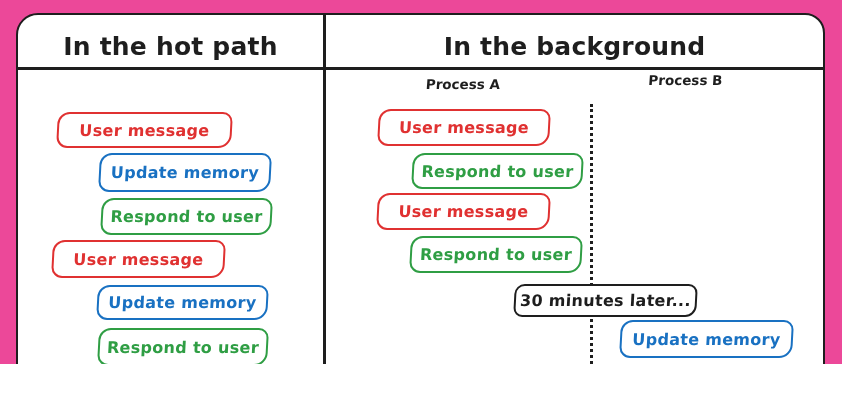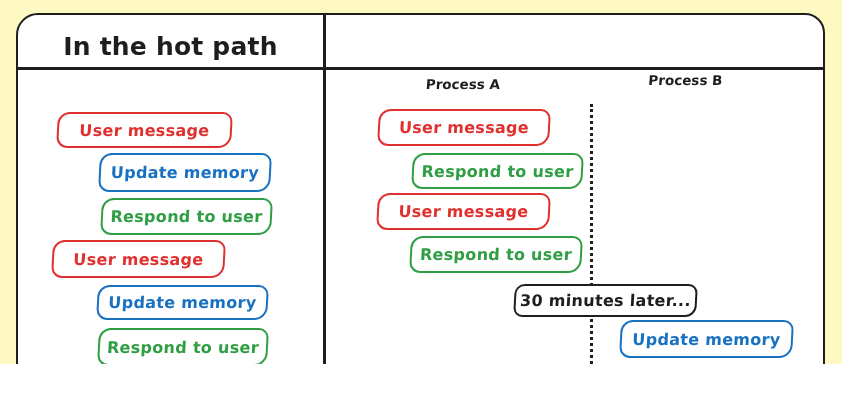--- a/index.html
+++ b/index.html
@@ -4,21 +4,21 @@
 <style>
   * { margin: 0; padding: 0; box-sizing: border-box; }
   html, body {
     background: #ffffff;
     font-family: "DejaVu Sans", "Liberation Sans", sans-serif;
   }
   .stage {
     position: relative;
     width: 842px;
     height: 364px;
-    background: #fef9c3;
+    background: #ec4899;
     overflow: hidden;
   }
   
   .frame {
     position: absolute;
     left: 16px; top: 13px;
     width: 809px; height: 381px;
     border: 2.5px solid #1e1e1e;
     border-radius: 22px 20px 24px 21px;
     background: #ffffff;
@@ -111,20 +111,21 @@
 <body>
 
 <div class="stage">
 
   <div class="frame"></div>
   <div class="v-divider"></div>
   <div class="h-divider"></div>
 
   <div class="panel-title title-left">In the hot path</div>
 
+  <div class="panel-title title-right">In the background</div>
 
   <div class="sketch-box hp-1" style="border-color: rgb(224, 49, 49); color: rgb(224, 49, 49);">User message</div>
   <div class="sketch-box hp-2" style="border-color: rgb(25, 113, 194); color: rgb(25, 113, 194);">Update memory</div>
   <div class="sketch-box hp-3" style="border-color: rgb(47, 158, 68); color: rgb(47, 158, 68);">Respond to user</div>
   <div class="sketch-box hp-4" style="border-color: rgb(224, 49, 49); color: rgb(224, 49, 49);">User message</div>
   <div class="sketch-box hp-5" style="border-color: rgb(25, 113, 194); color: rgb(25, 113, 194);">Update memory</div>
   <div class="sketch-box hp-6" style="border-color: rgb(47, 158, 68); color: rgb(47, 158, 68);">Respond to user</div>
 
   <div class="process-label process-a">Process A</div>
   <div class="process-label process-b">Process B</div>

